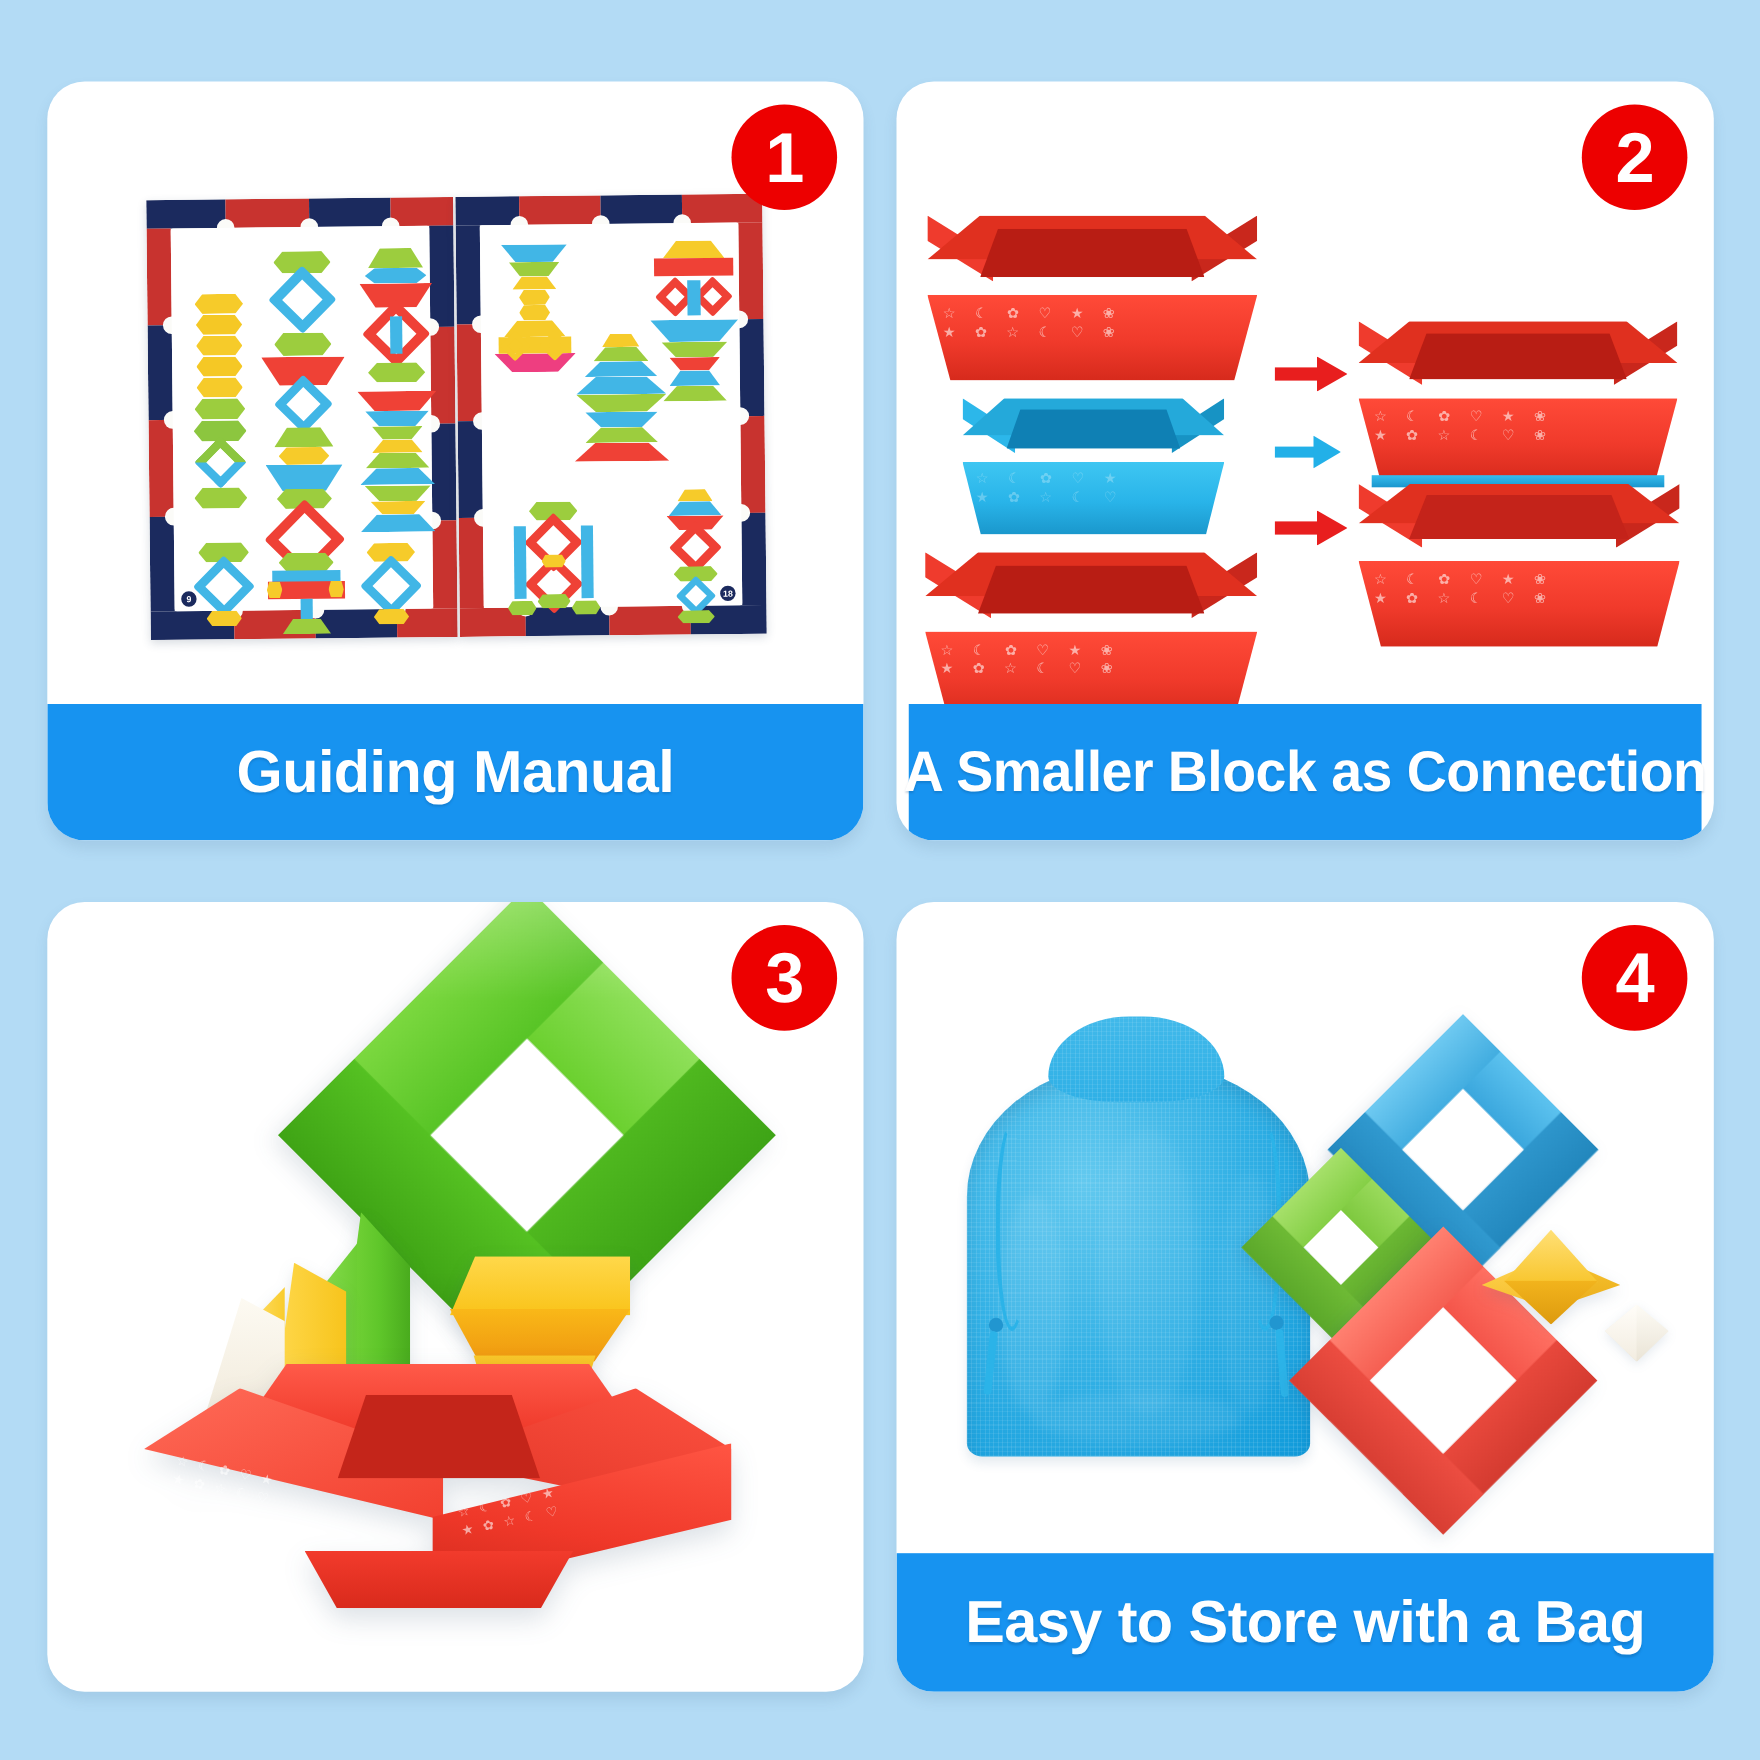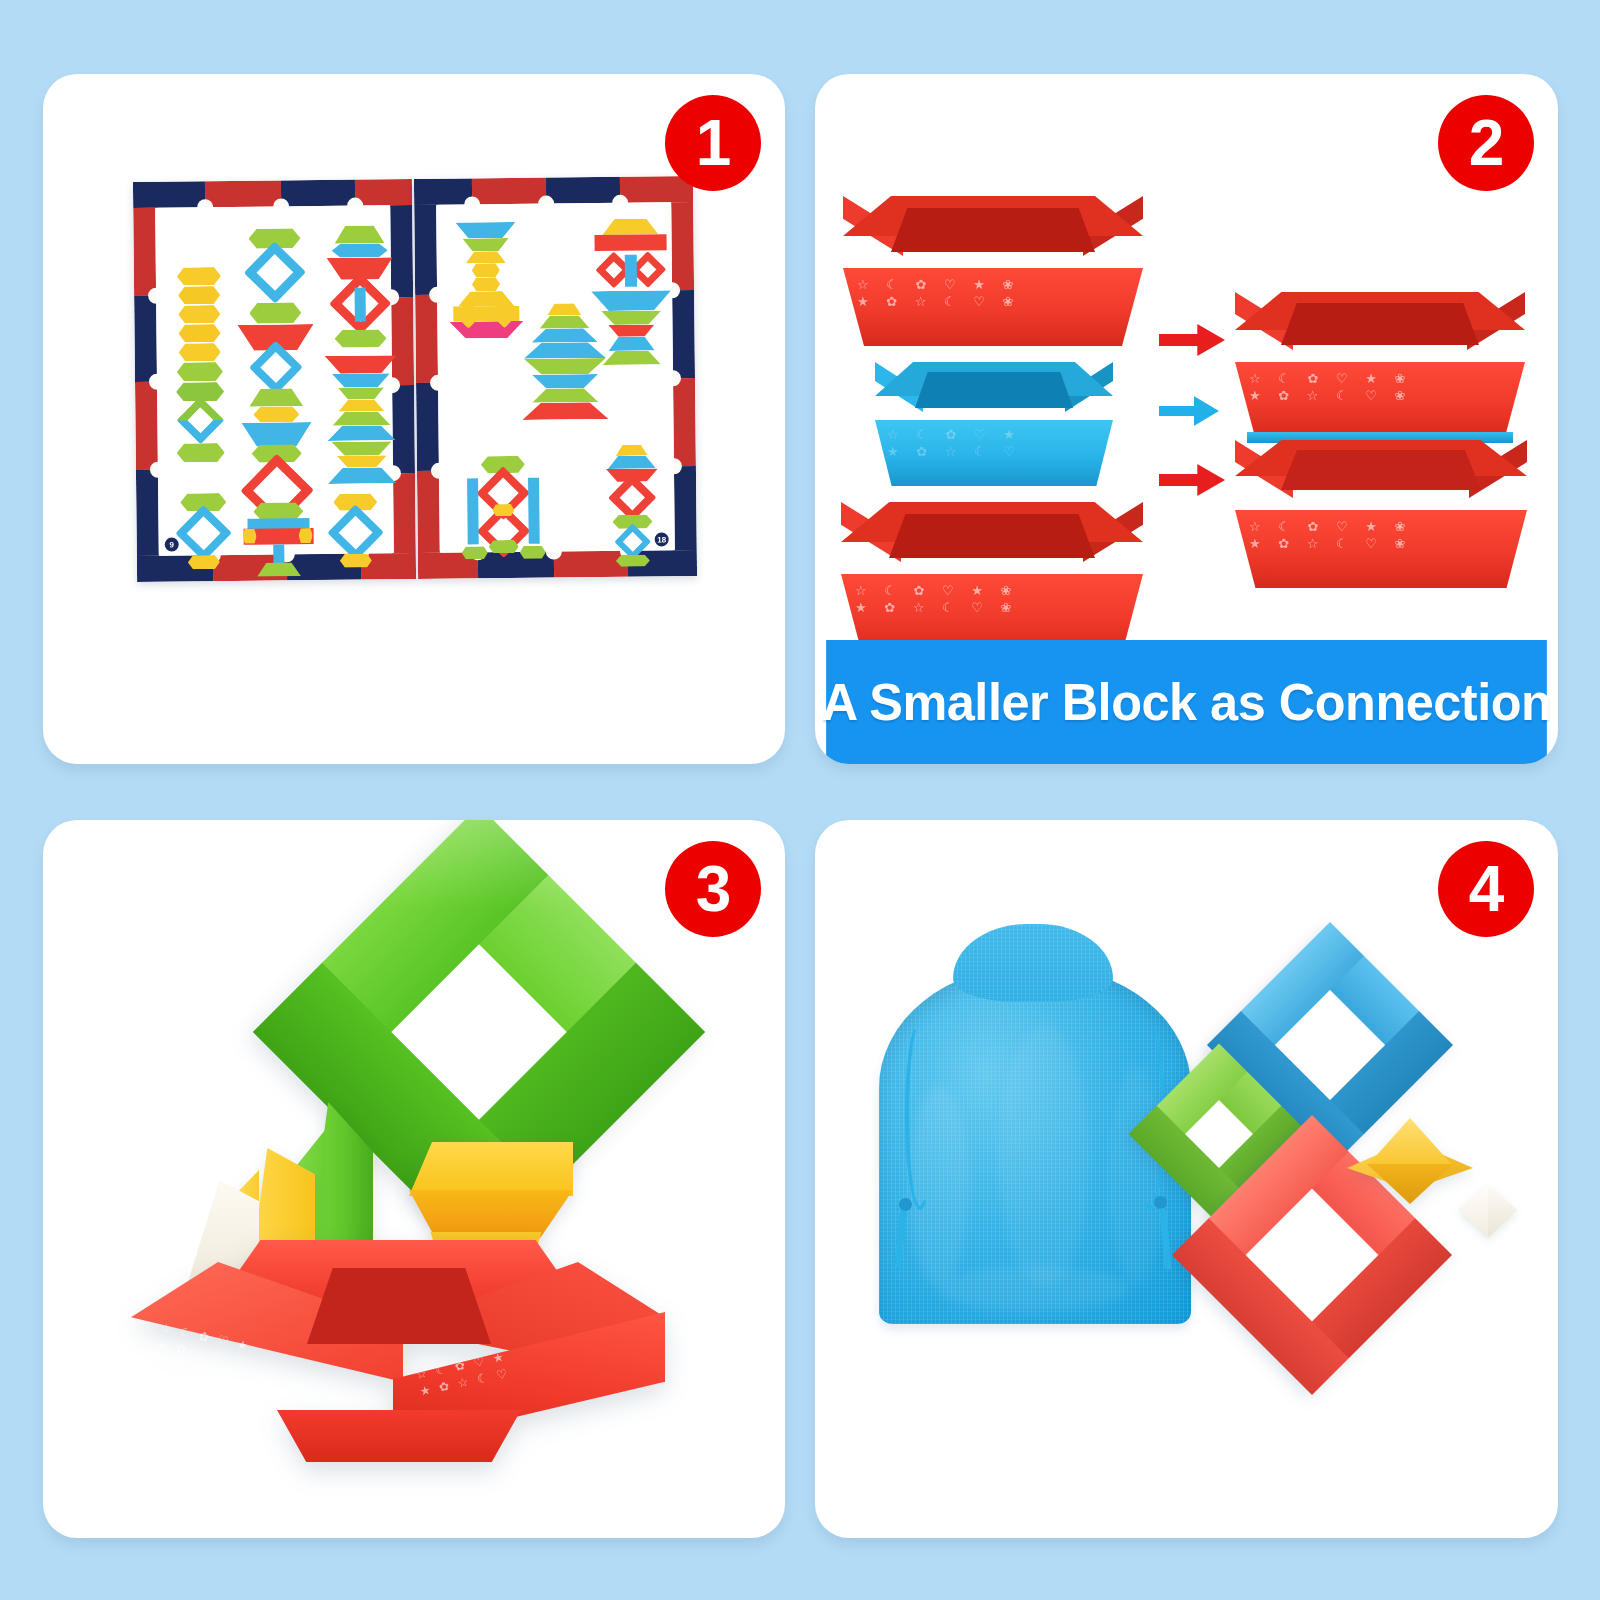--- a/index.html
+++ b/index.html
@@ -467,20 +467,21 @@
               <div class="hex" style="top:70px;width:40px;height:14px;background:#9ccd3e"></div>
               <div class="ring" style="top:84px;width:26px;height:26px;border-width:6px;border-color:#41b6e6;border-radius:2px"></div>
               <div class="hex" style="top:110px;width:34px;height:12px;background:#9ccd3e"></div>
             </div>
 
             <div class="pagenum" style="right:6px;bottom:4px">18</div>
           </div>
         </div>
       </div>
     </div>
+    <div class="caption">Guiding Manual</div>
   </div>
 
   <div class="card c2">
     <div class="photo">
       <div class="badge">2</div>
 
       <div class="tray" style="left:28px;top:122px;width:300px;height:150px">
         <div class="rim-left" style="width:60px;height:60px;background:#ef3b2d"></div>
         <div class="rim-right" style="width:60px;height:60px;background:#c9271c"></div>
         <div class="rim-top" style="height:40px;background:#e0301f"></div>
@@ -664,15 +665,16 @@
         <div style="position:absolute;right:0;top:22px;width:64px;height:74px;background:linear-gradient(180deg,#f8c531 0%,#e3a010 100%);clip-path:polygon(0 0,100% 38%,0 68%)"></div>
         <div style="position:absolute;left:20px;top:0;width:86px;height:48px;background:linear-gradient(180deg,#ffe076 0%,#f8c62f 100%);clip-path:polygon(0 100%,50% 0,100% 100%)"></div>
         <div style="position:absolute;left:20px;top:46px;width:86px;height:40px;background:linear-gradient(180deg,#f2b41d 0%,#dd9a0e 100%);clip-path:polygon(0 0,100% 0,50% 100%)"></div>
       </div>
 
       <div style="position:absolute;left:644px;top:366px;width:58px;height:52px;filter:drop-shadow(0 3px 5px rgba(40,80,120,0.12))">
         <div style="position:absolute;left:0;top:0;width:100%;height:100%;background:linear-gradient(180deg,#fdfbf5 0%,#eae4d6 100%);clip-path:polygon(50% 0,100% 46%,50% 100%,0 46%)"></div>
         <div style="position:absolute;left:0;top:0;width:50%;height:100%;background:linear-gradient(180deg,#fffdf8 0%,#f2ece0 100%);clip-path:polygon(100% 0,100% 100%,0 46%)"></div>
       </div>
     </div>
+    <div class="caption">Easy to Store with a Bag</div>
   </div>
 
 </div>
 
 </body></html>

